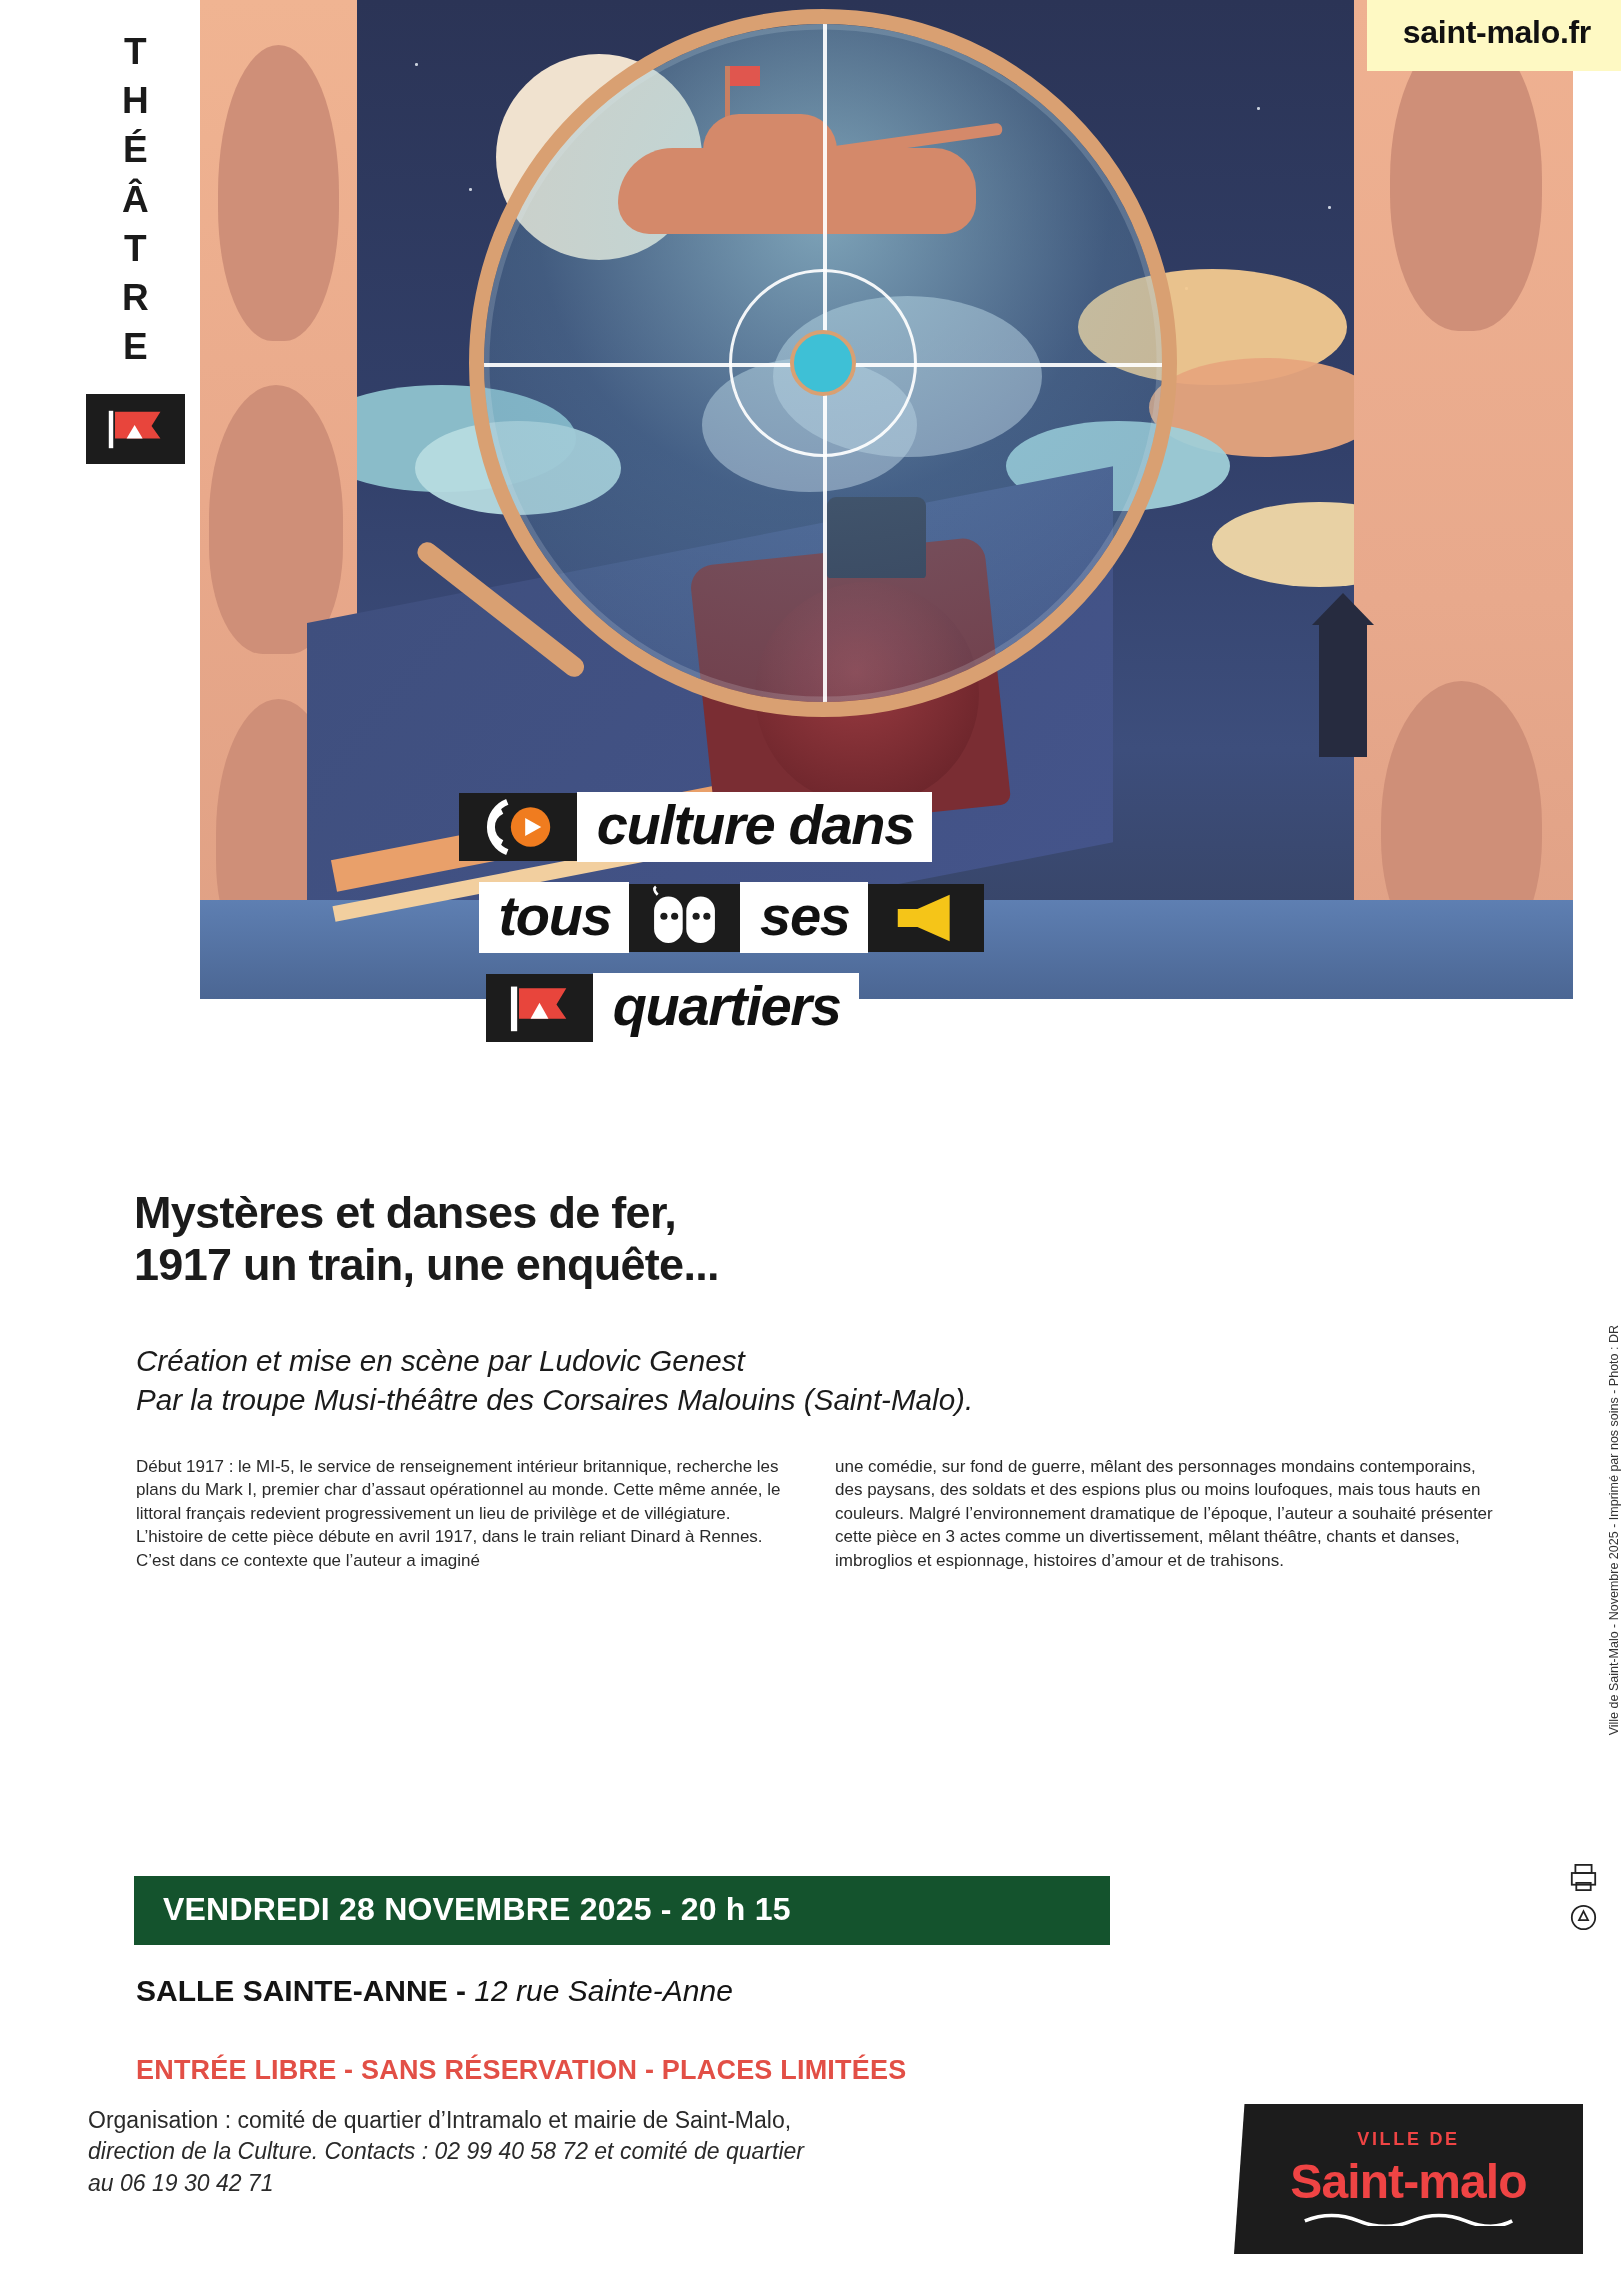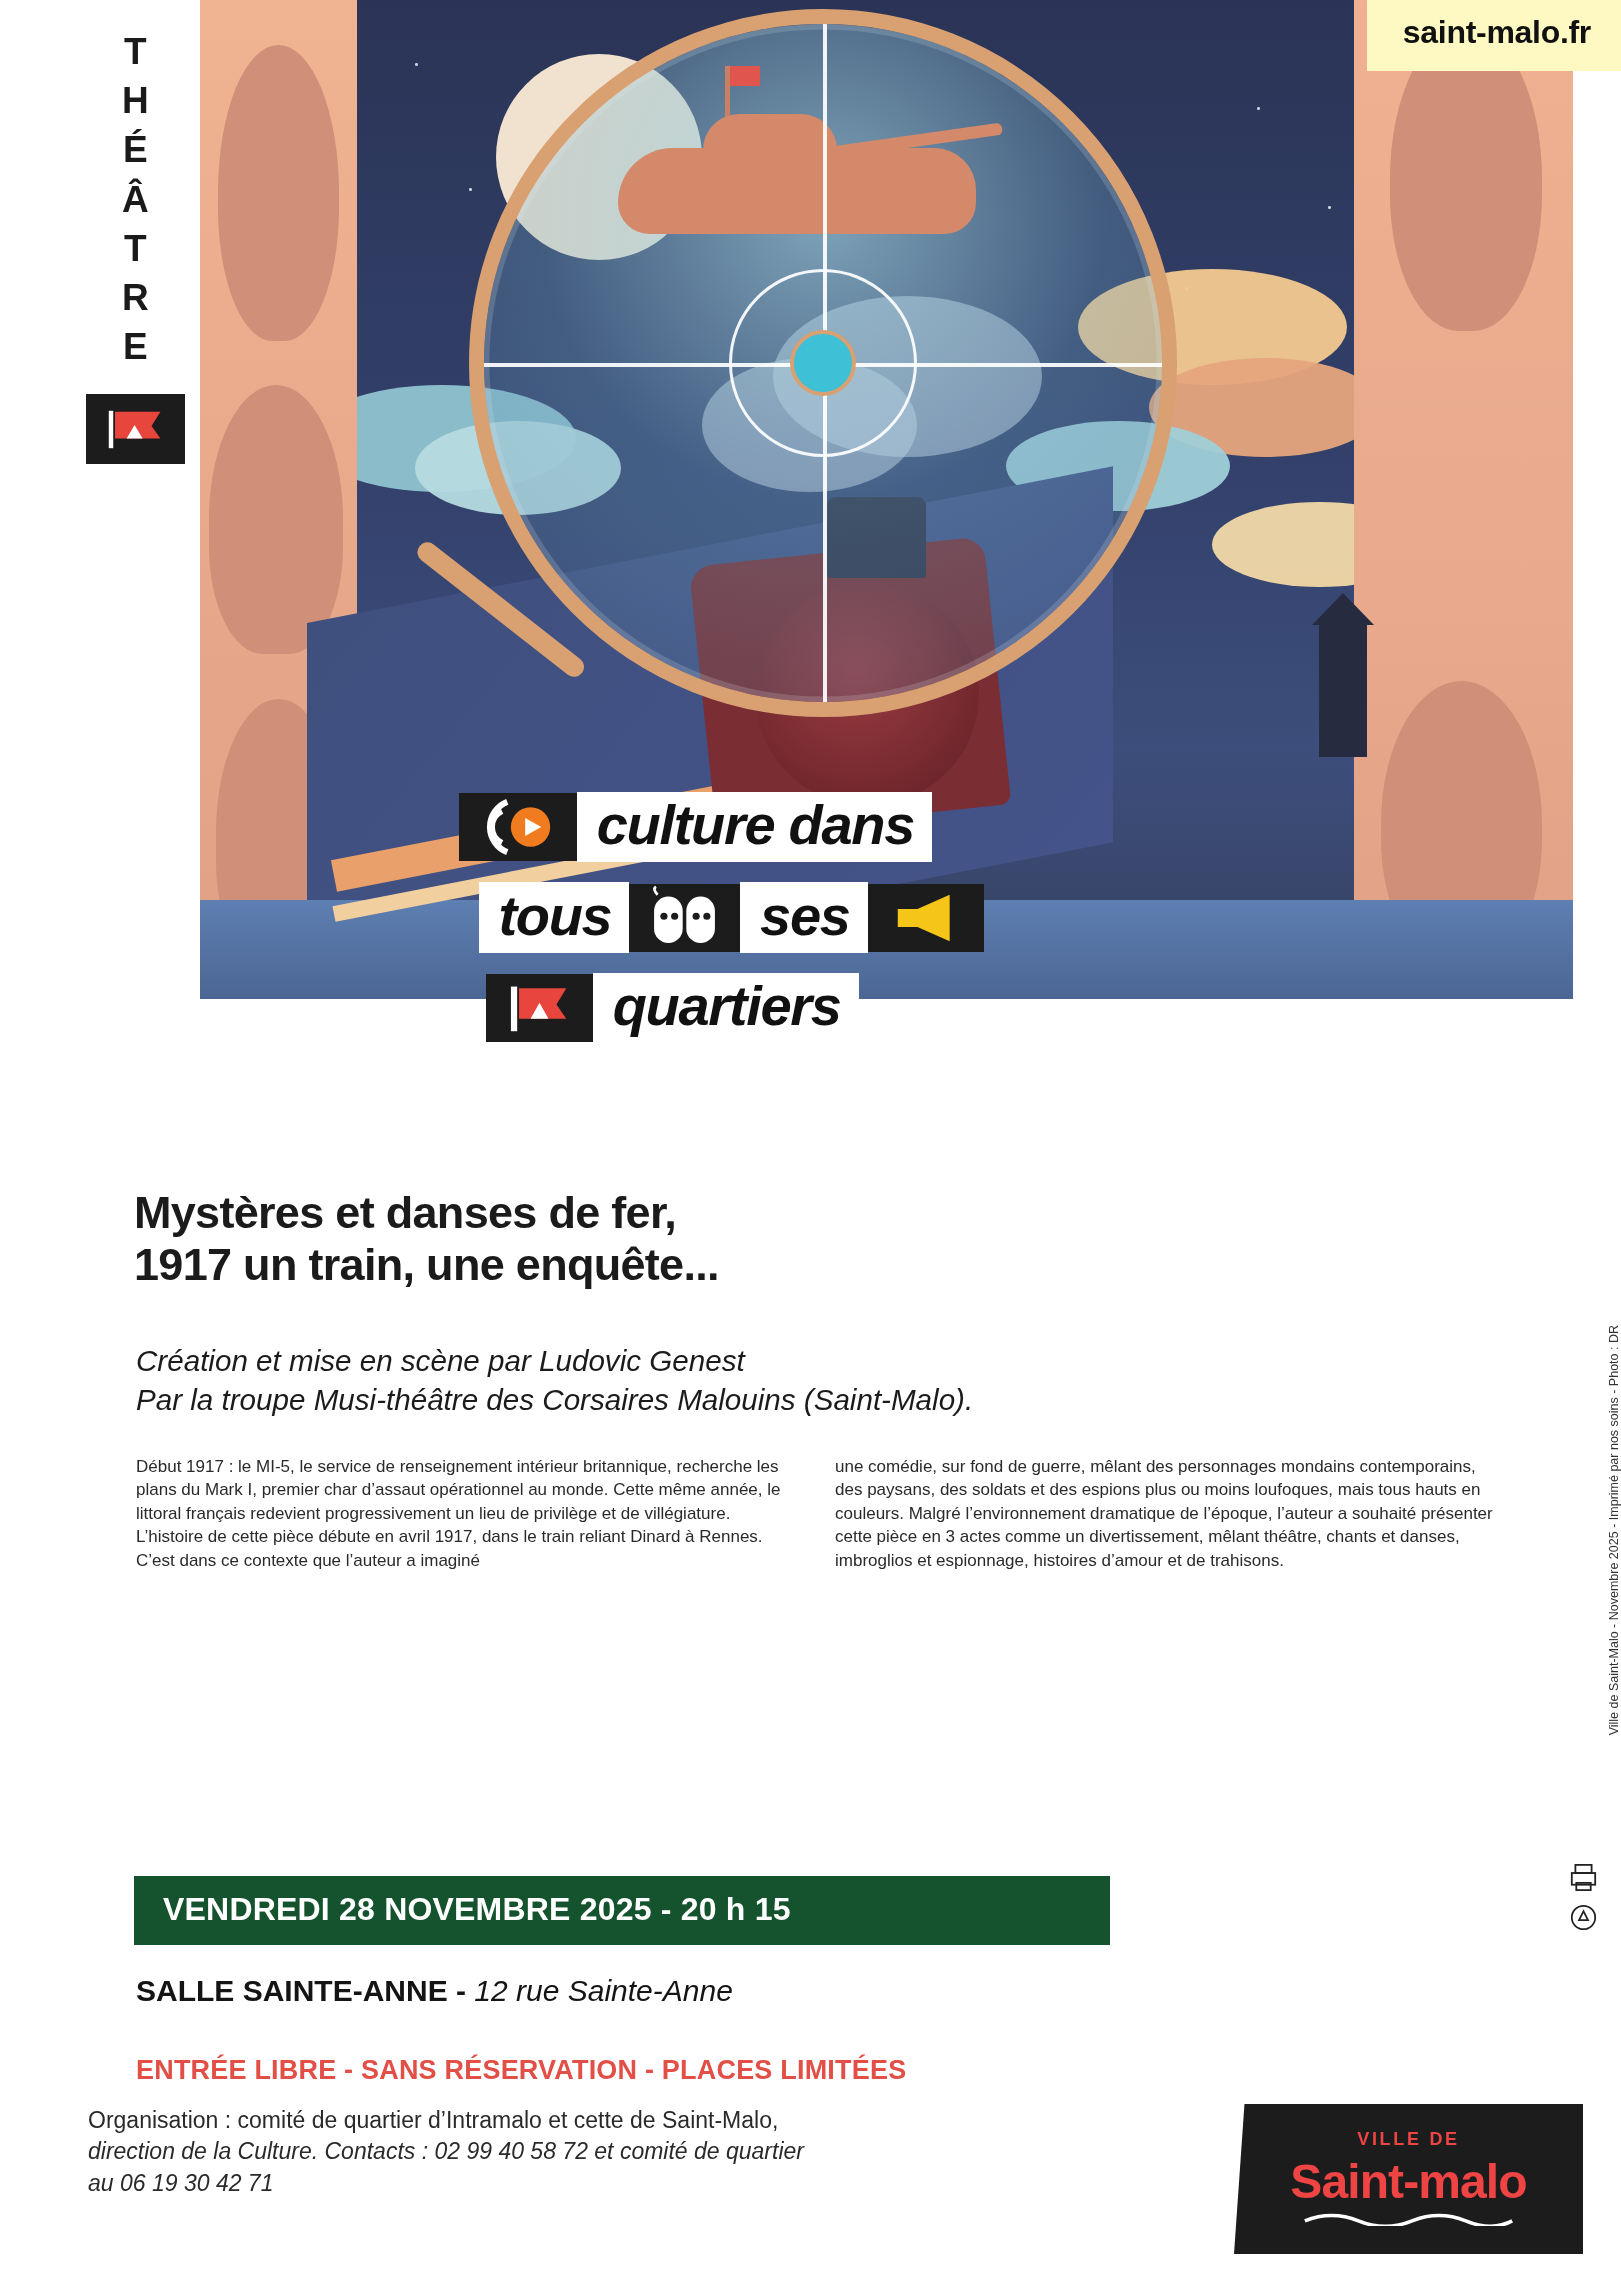--- a/index.html
+++ b/index.html
@@ -437,21 +437,21 @@
   <div class="date-band">VENDREDI 28 NOVEMBRE 2025 - 20 h 15</div>
 
   <div class="venue">
     <b>SALLE SAINTE-ANNE -</b>
     <i>12 rue Sainte-Anne</i>
   </div>
 
   <div class="free">ENTRÉE LIBRE - SANS RÉSERVATION - PLACES LIMITÉES</div>
 
   <div class="org">
-    <div>Organisation : comité de quartier d’Intramalo et cette de Saint-Malo,</div>
+    <div>Organisation : comité de quartier d’Intramalo et mairie de Saint-Malo,</div>
     <div class="it">direction de la Culture. Contacts : 02 99 40 58 72 et comité de quartier</div>
     <div class="it">au 06 19 30 42 71</div>
   </div>
 
   <div class="credits">Ville de Saint-Malo - Novembre 2025 - Imprimé par nos soins - Photo : DR</div>
 
   <div class="eco-icons">
     <div>
       <svg width="27" height="29" viewBox="0 0 30 32">
         <rect x="6" y="2" width="18" height="9" fill="none" stroke="#222" stroke-width="2"></rect>

